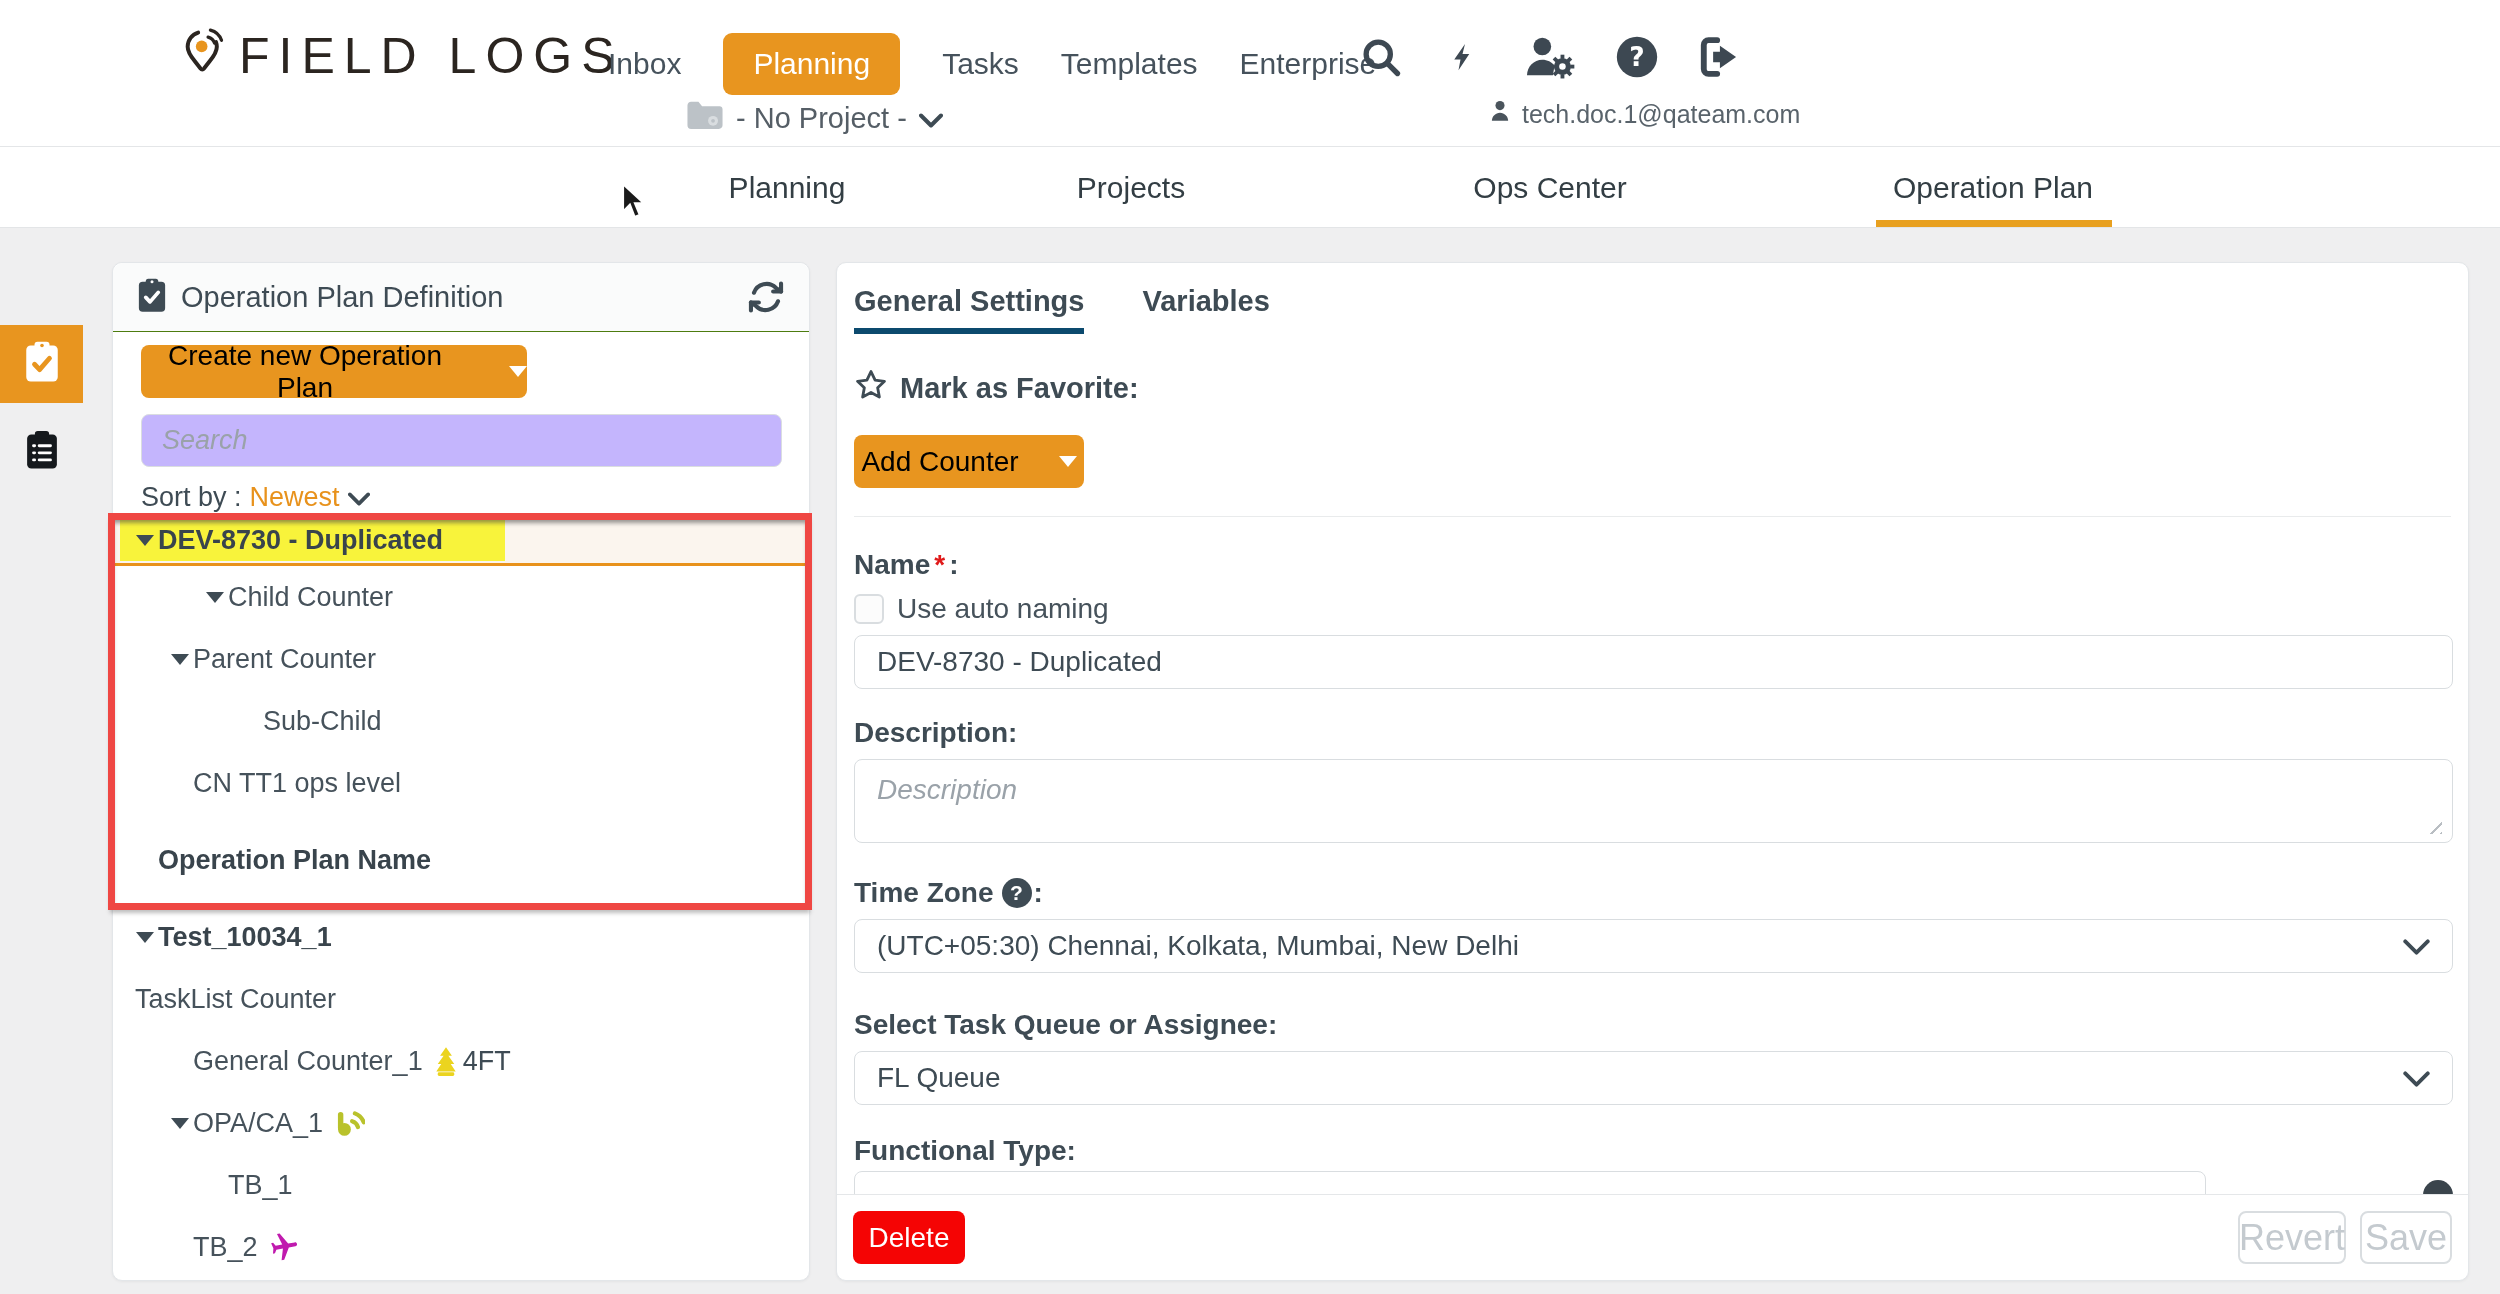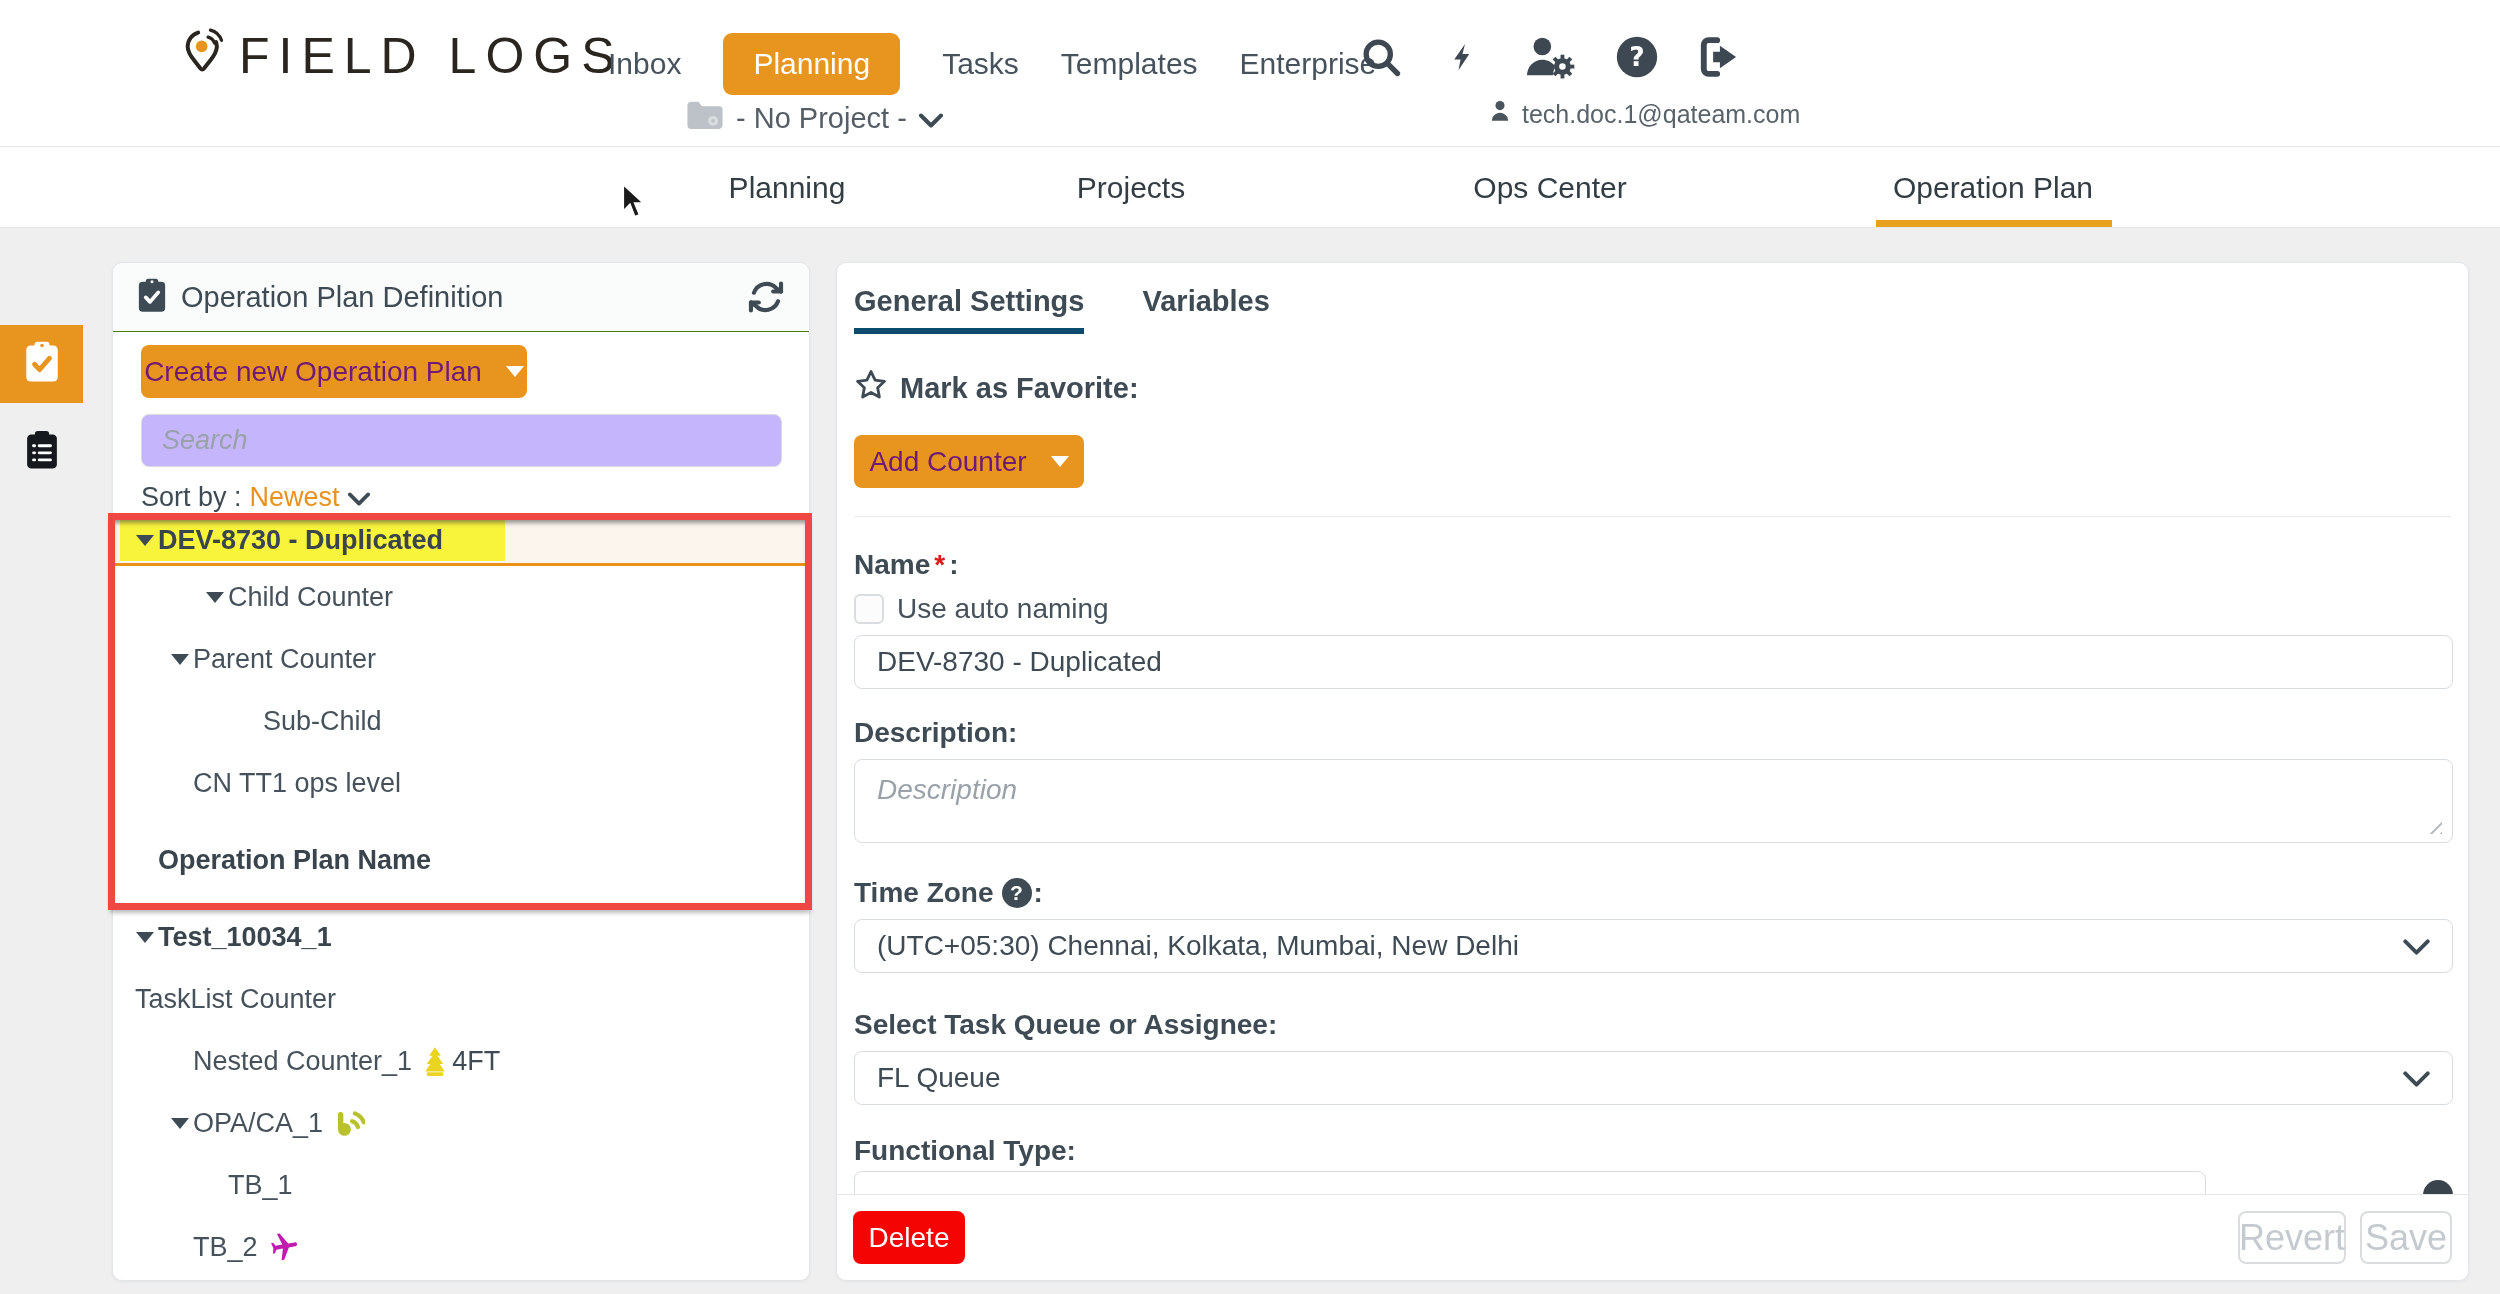--- a/index.html
+++ b/index.html
@@ -26,21 +26,21 @@
   
   .side-tile-active { position:absolute; left:0; top:325px; width:83px; height:78px; background:#E8951F; display:flex; align-items:center; justify-content:center; }
   .side-tile { position:absolute; left:0; top:424px; width:83px; height:56px; display:flex; align-items:center; justify-content:center; }
   
   .panel { position:absolute; background:#FFFFFF; border:1px solid #E3E6E9; border-radius:10px; box-shadow:0 1px 3px rgba(0,0,0,.05); }
   .left-panel { left:112px; top:262px; width:698px; height:1019px; overflow:hidden; }
   .right-panel { left:836px; top:262px; width:1633px; height:1019px; overflow:hidden; }
   .lp-header { height:69px; background:#FAFBFB; border-bottom:1px solid #4d7c0f; border-radius:10px 10px 0 0; display:flex; align-items:center; padding:0 24px; gap:14px; }
   .lp-title { font-size:29px; color:#3E4B54; }
   .lp-refresh { margin-left:auto; width:38px; height:38px; cursor:pointer; }
-  .btn-orange { background:#E8951F; color:#701a75; border:none; border-radius:8px; height:53px; display:inline-flex; align-items:center; justify-content:center; gap:24px; font-size:28px; cursor:pointer; font-family:inherit; }
+  .btn-orange { background:#E8951F; color:#000000; border:none; border-radius:8px; height:53px; display:inline-flex; align-items:center; justify-content:center; gap:40px; font-size:28px; cursor:pointer; font-family:inherit; }
   .caret-down-white { width:0; height:0; border-left:9px solid transparent; border-right:9px solid transparent; border-top:11px solid #FFFFFF; }
   .lp-create { margin:13px 0 0 28px; width:386px; }
   .lp-search { display:block; margin:16px 0 0 28px; width:641px; height:53px; border:1px solid #DADDE0; border-radius:8px; font-size:27px; padding:0 20px; color:#3E4B54; font-family:inherit; outline:none; background:#c4b5fd; }
   .lp-search::placeholder { font-style:italic; color:#9AA2A9; }
   .sort-row { margin:15px 0 0 28px; font-size:27px; display:flex; align-items:center; gap:8px; }
   .sort-value { color:#E8921C; }
   
   .tree { margin-top:4px; }
   .tree-row { height:62px; display:flex; align-items:center; font-size:27px; color:#46525B; cursor:pointer; }
   .tree-row.gap-top { margin-top:15px; }
@@ -304,21 +304,21 @@
         </div>
         <div class="tree-row" style="">
           <span class="row-inner">
             <span class="caret hidden"></span>
             <span class="tree-label">TaskList Counter</span>
           </span>
         </div>
         <div class="tree-row" style="padding-left: 58px;">
           <span class="row-inner">
             <span class="caret hidden"></span>
-            <span class="tree-label">Nested Counter_1</span>
+            <span class="tree-label">General Counter_1</span>
             <span class="tree-icon-wrap">
               <svg width="26" height="31" viewBox="0 0 22 26">
                 <path d="M11 1l5 7.2h-3l5 7h-3l4.2 6.3H2.8L7 15.2H4l5-7H6z" fill="#EBD41F"></path>
                 <rect x="4" y="22.2" width="14" height="3" rx="1.2" fill="#EBD41F"></rect>
               </svg>
             </span>
             <span class="tree-suffix">4FT</span>
           </span>
         </div>
         <div class="tree-row" style="padding-left: 58px;">

